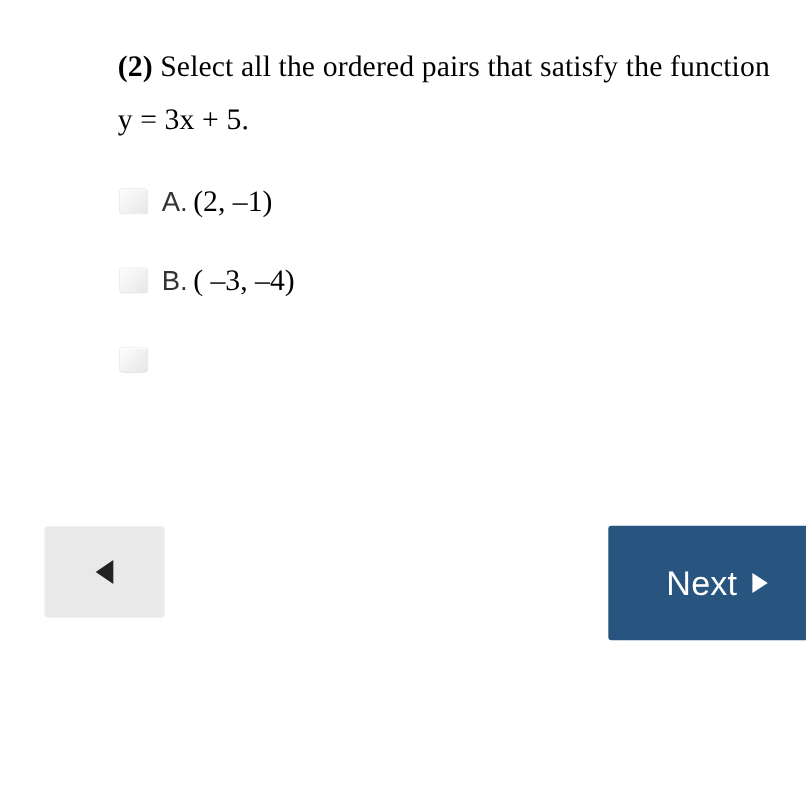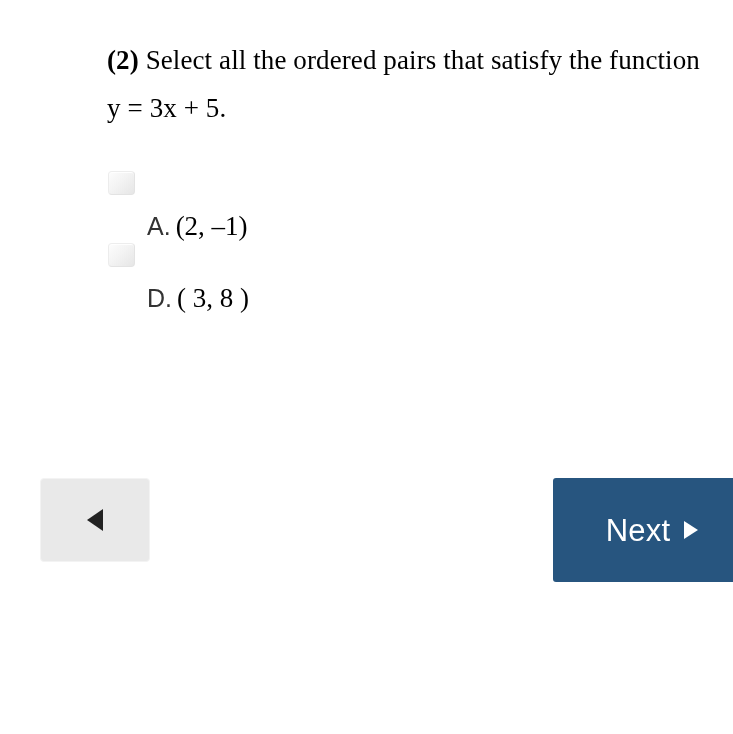--- a/index.html
+++ b/index.html
@@ -65,21 +65,20 @@
     box-sizing: border-box;
     box-shadow: inset 0 1px 0 rgba(255,255,255,0.85);
     cursor: pointer;
   }
   .option-text {
     position: absolute;
     left: 39px;
     top: 0px;
     white-space: pre;
     color: #1c1c1c;
-    margin-top: 43px;
   }
   .option-letter {
     font-family: "Liberation Sans", sans-serif;
     font-size: 25px;
     color: #333333;
   }
   .option-value {
     font-family: "Liberation Serif", serif;
     font-size: 27px;
     color: #000000;
@@ -151,25 +150,28 @@
     <span class="question-number">(2)</span><span> Select all the ordered pairs that satisfy the function y = 3x + 5.</span>
   </div>
 
   <div class="options">
 
     <div class="option-row">
       <span class="option-checkbox"></span>
       <span class="option-text"><span class="option-letter">A.</span><span class="option-value">(2, –1)</span></span>
     </div>
 
+    <div class="option-row">
+      <span class="option-checkbox"></span>
+      <span class="option-text"><span class="option-letter">B.</span><span class="option-value">( –3, –4)</span></span>
+    </div>
 
 
     <div class="option-row">
       <span class="option-checkbox"></span>
-      <span class="option-text"><span class="option-letter">D.</span><span class="option-value">( 3, 8 )</span></span>
     </div>
 
   </div>
 
   <div class="btn-back">
     <span class="tri-left"></span>
   </div>
 
   <div class="btn-next">
     <span class="btn-next-label">Next</span>

